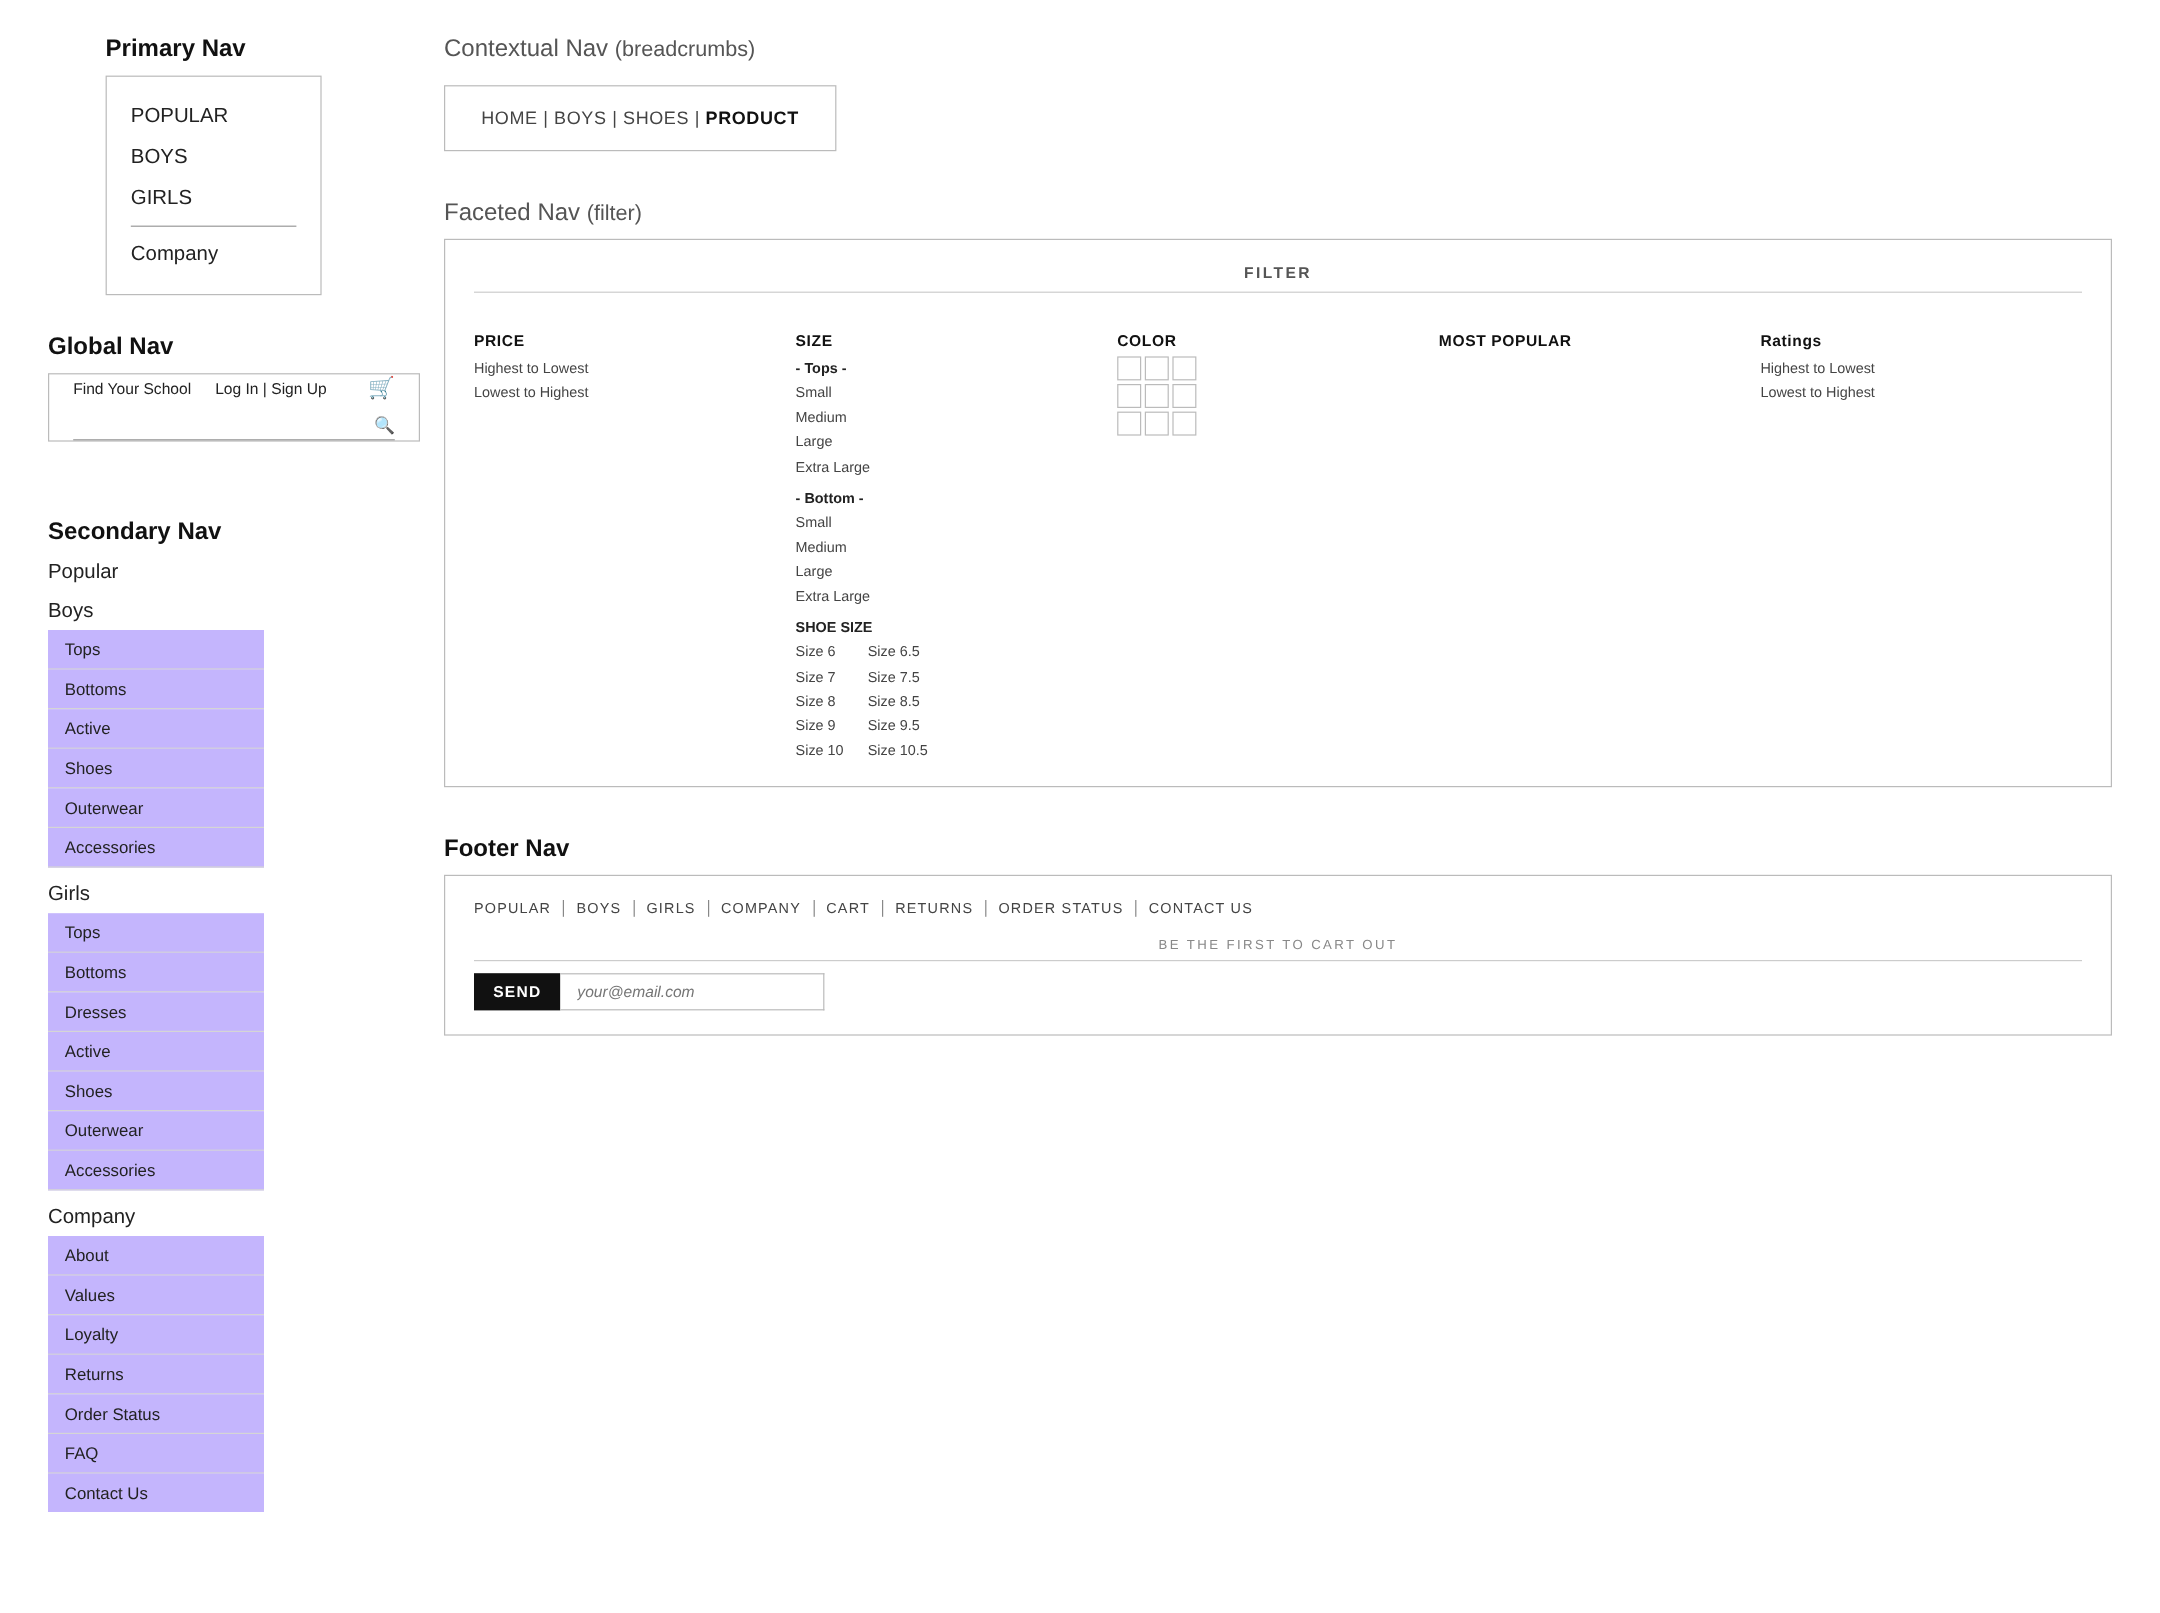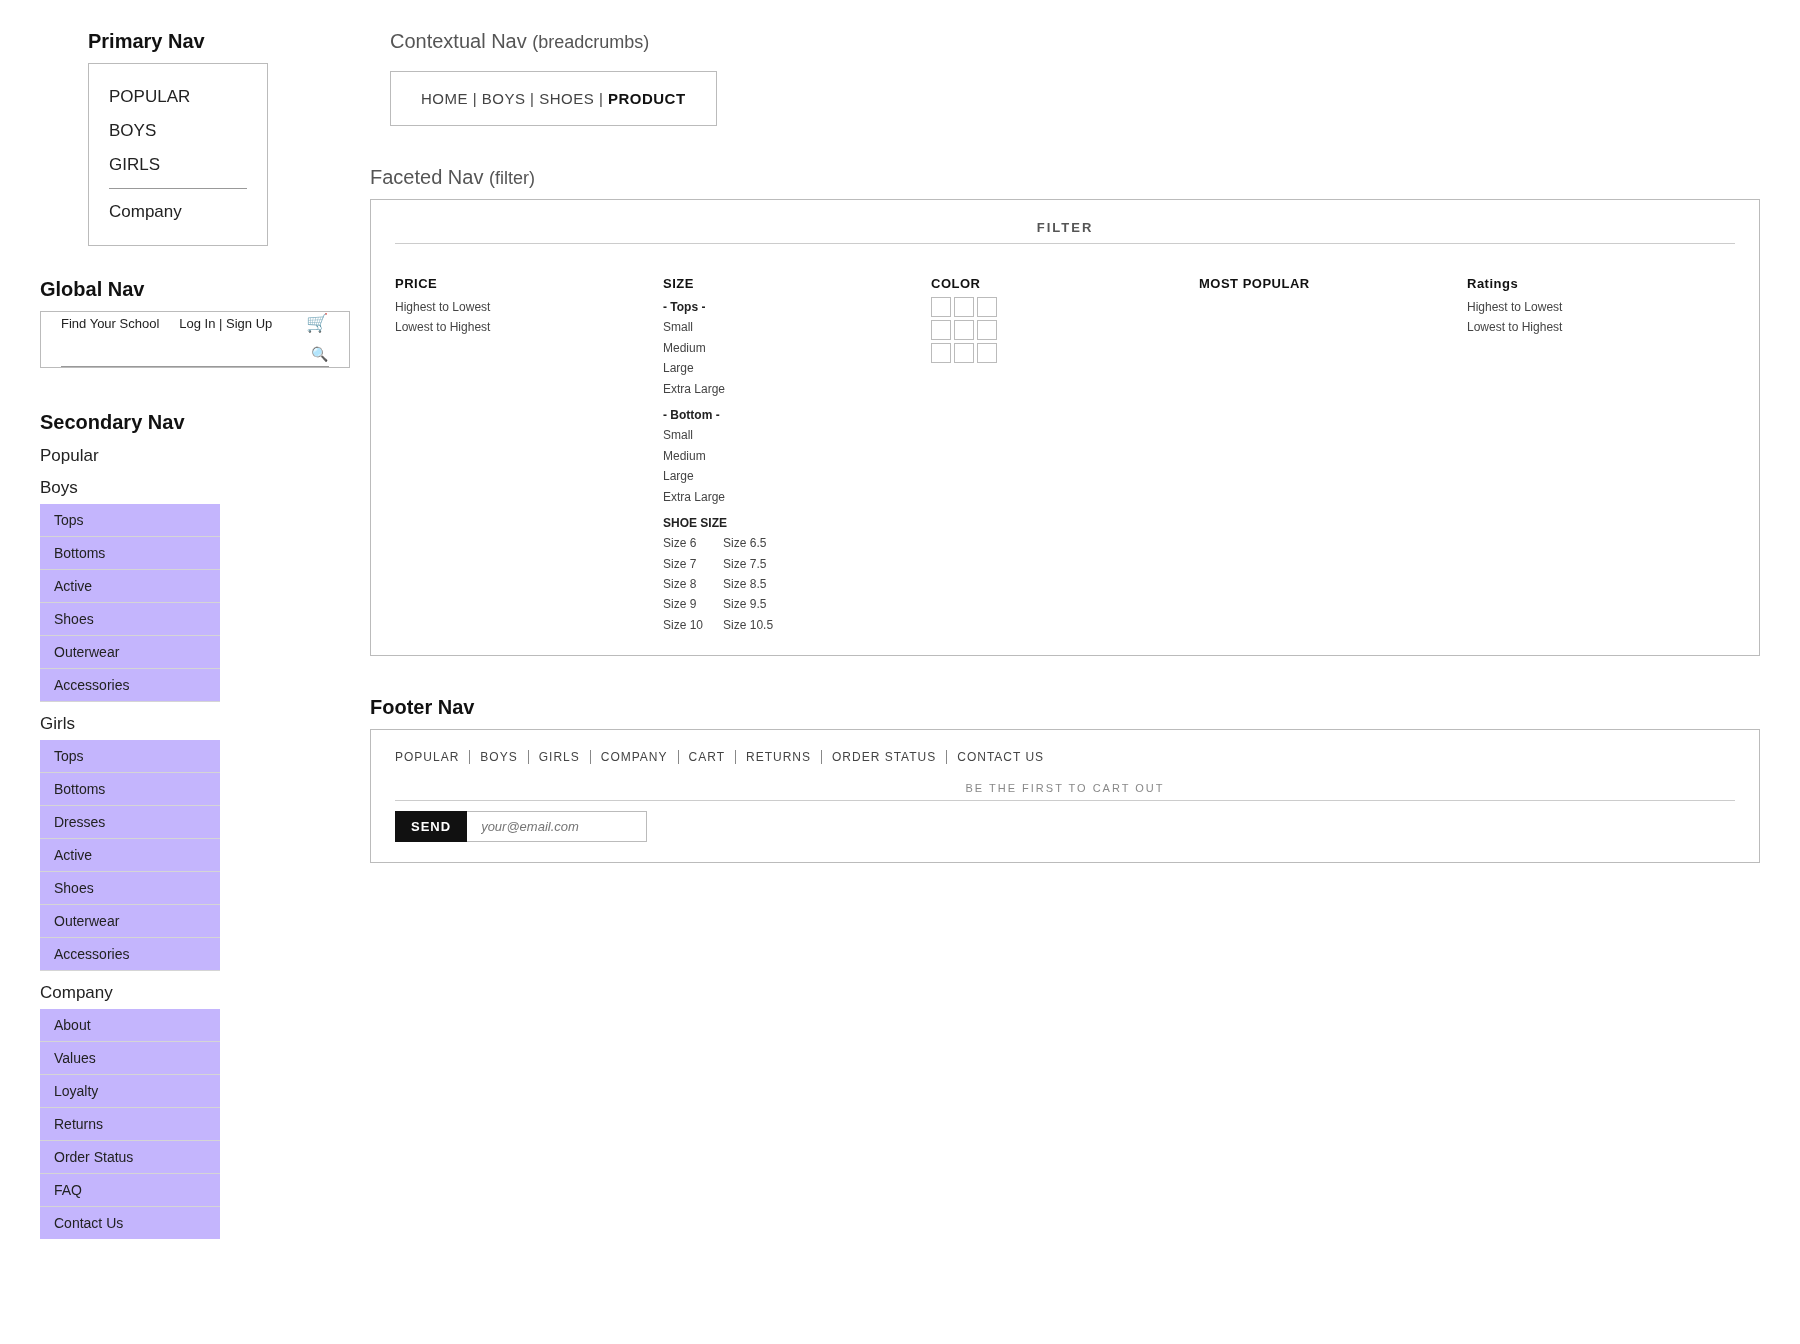--- a/index.html
+++ b/index.html
@@ -53,21 +53,21 @@
       color: #444;
       letter-spacing: 0.5px;
     }
     .breadcrumb-box .bold {
       font-weight: bold;
       color: #111;
     }
 
     
     .global-nav-section {
-      margin-bottom: 27px;
+      margin-bottom: 48px;
     }
     .global-nav-box {
       border: 1.5px solid #bbb;
       padding: 0 20px;
       width: 310px;
       margin-top: 8px;
     }
     .global-nav-top {
       display: flex;
       align-items: center;
@@ -305,21 +305,21 @@
       border: none;
       white-space: nowrap;
     }
     .email-input {
       border: 1.5px solid #bbb;
       border-left: none;
       padding: 7px 14px;
       font-size: 13px;
       color: #aaa;
       font-style: italic;
-      width: 180px;
+      width: 220px;
       outline: none;
     }
 
     
     .main-layout {
       display: flex;
       gap: 0;
     }
     .left-col {
       width: 330px;
@@ -401,21 +401,21 @@
         <div class="secondary-nav-item">Order Status</div>
         <div class="secondary-nav-item">FAQ</div>
         <div class="secondary-nav-item">Contact Us</div>
       </div>
     </div>
 
   </div>
 
   <div class="right-col">
 
-    <div style="margin-bottom: 40px; margin-left: 20px;">
+    <div style="margin-bottom: 40px;">
       <div class="section-title">
         <span>Contextual Nav</span> <span style="font-weight:normal;color:#555;font-size:18px;">(breadcrumbs)</span>
       </div>
       <div class="breadcrumb-box">
         <span>HOME</span>
         <span> | </span>
         <span>BOYS</span>
         <span> | </span>
         <span>SHOES</span>
         <span> | </span>

